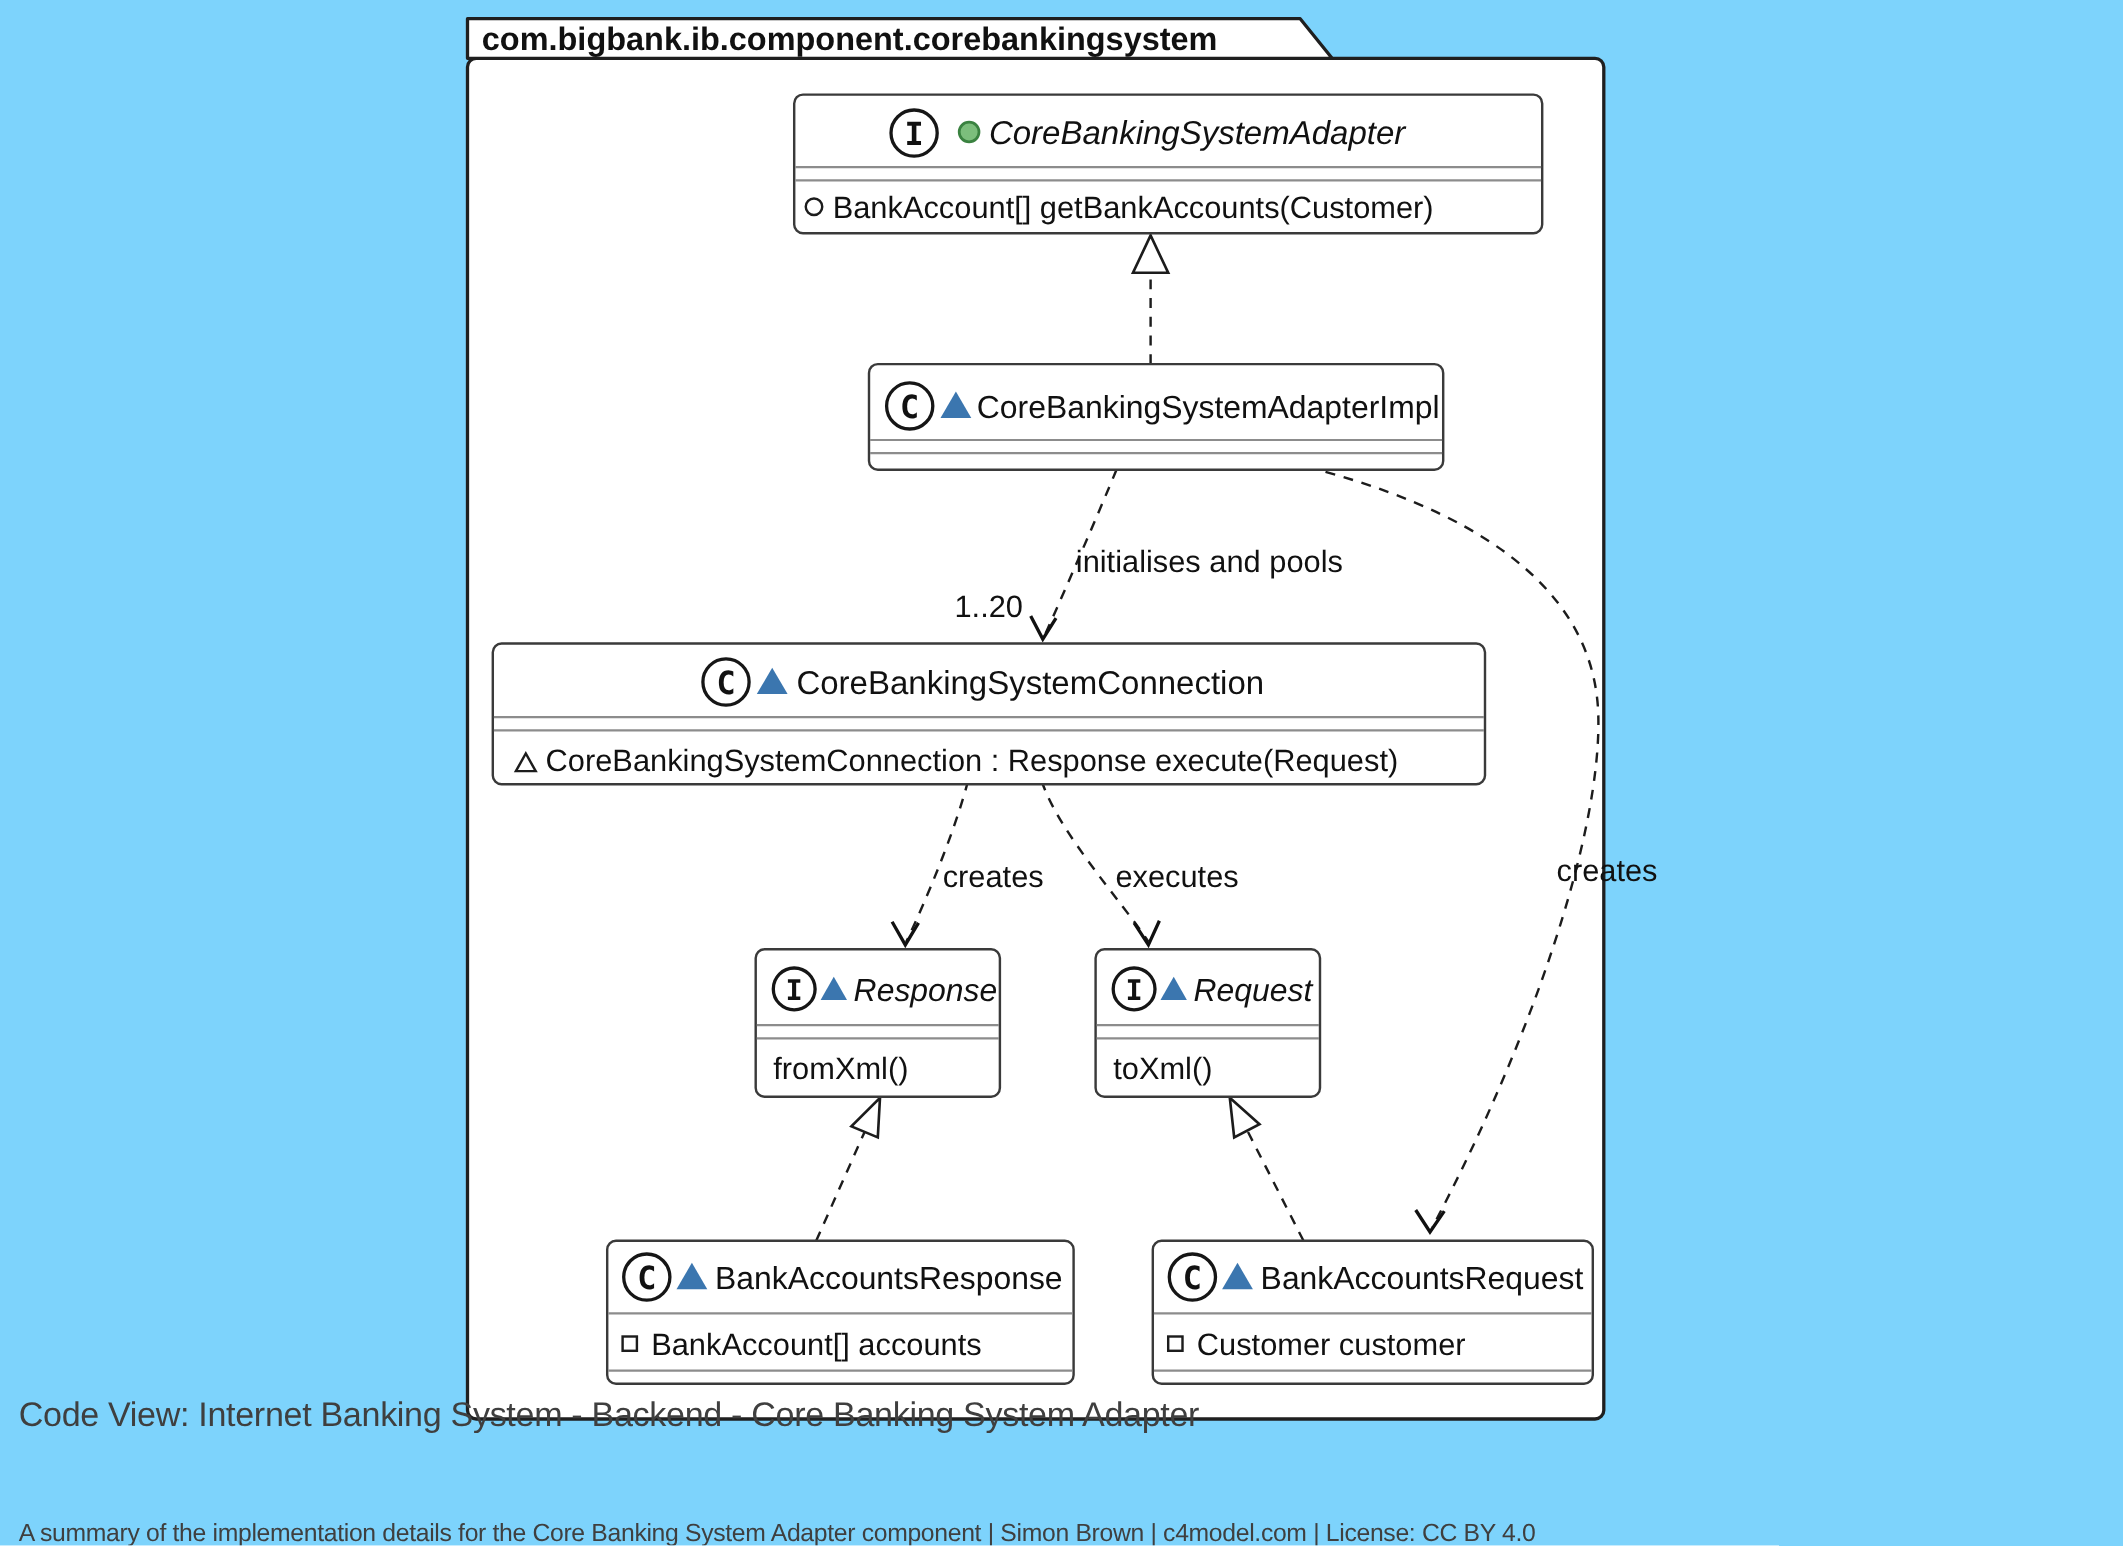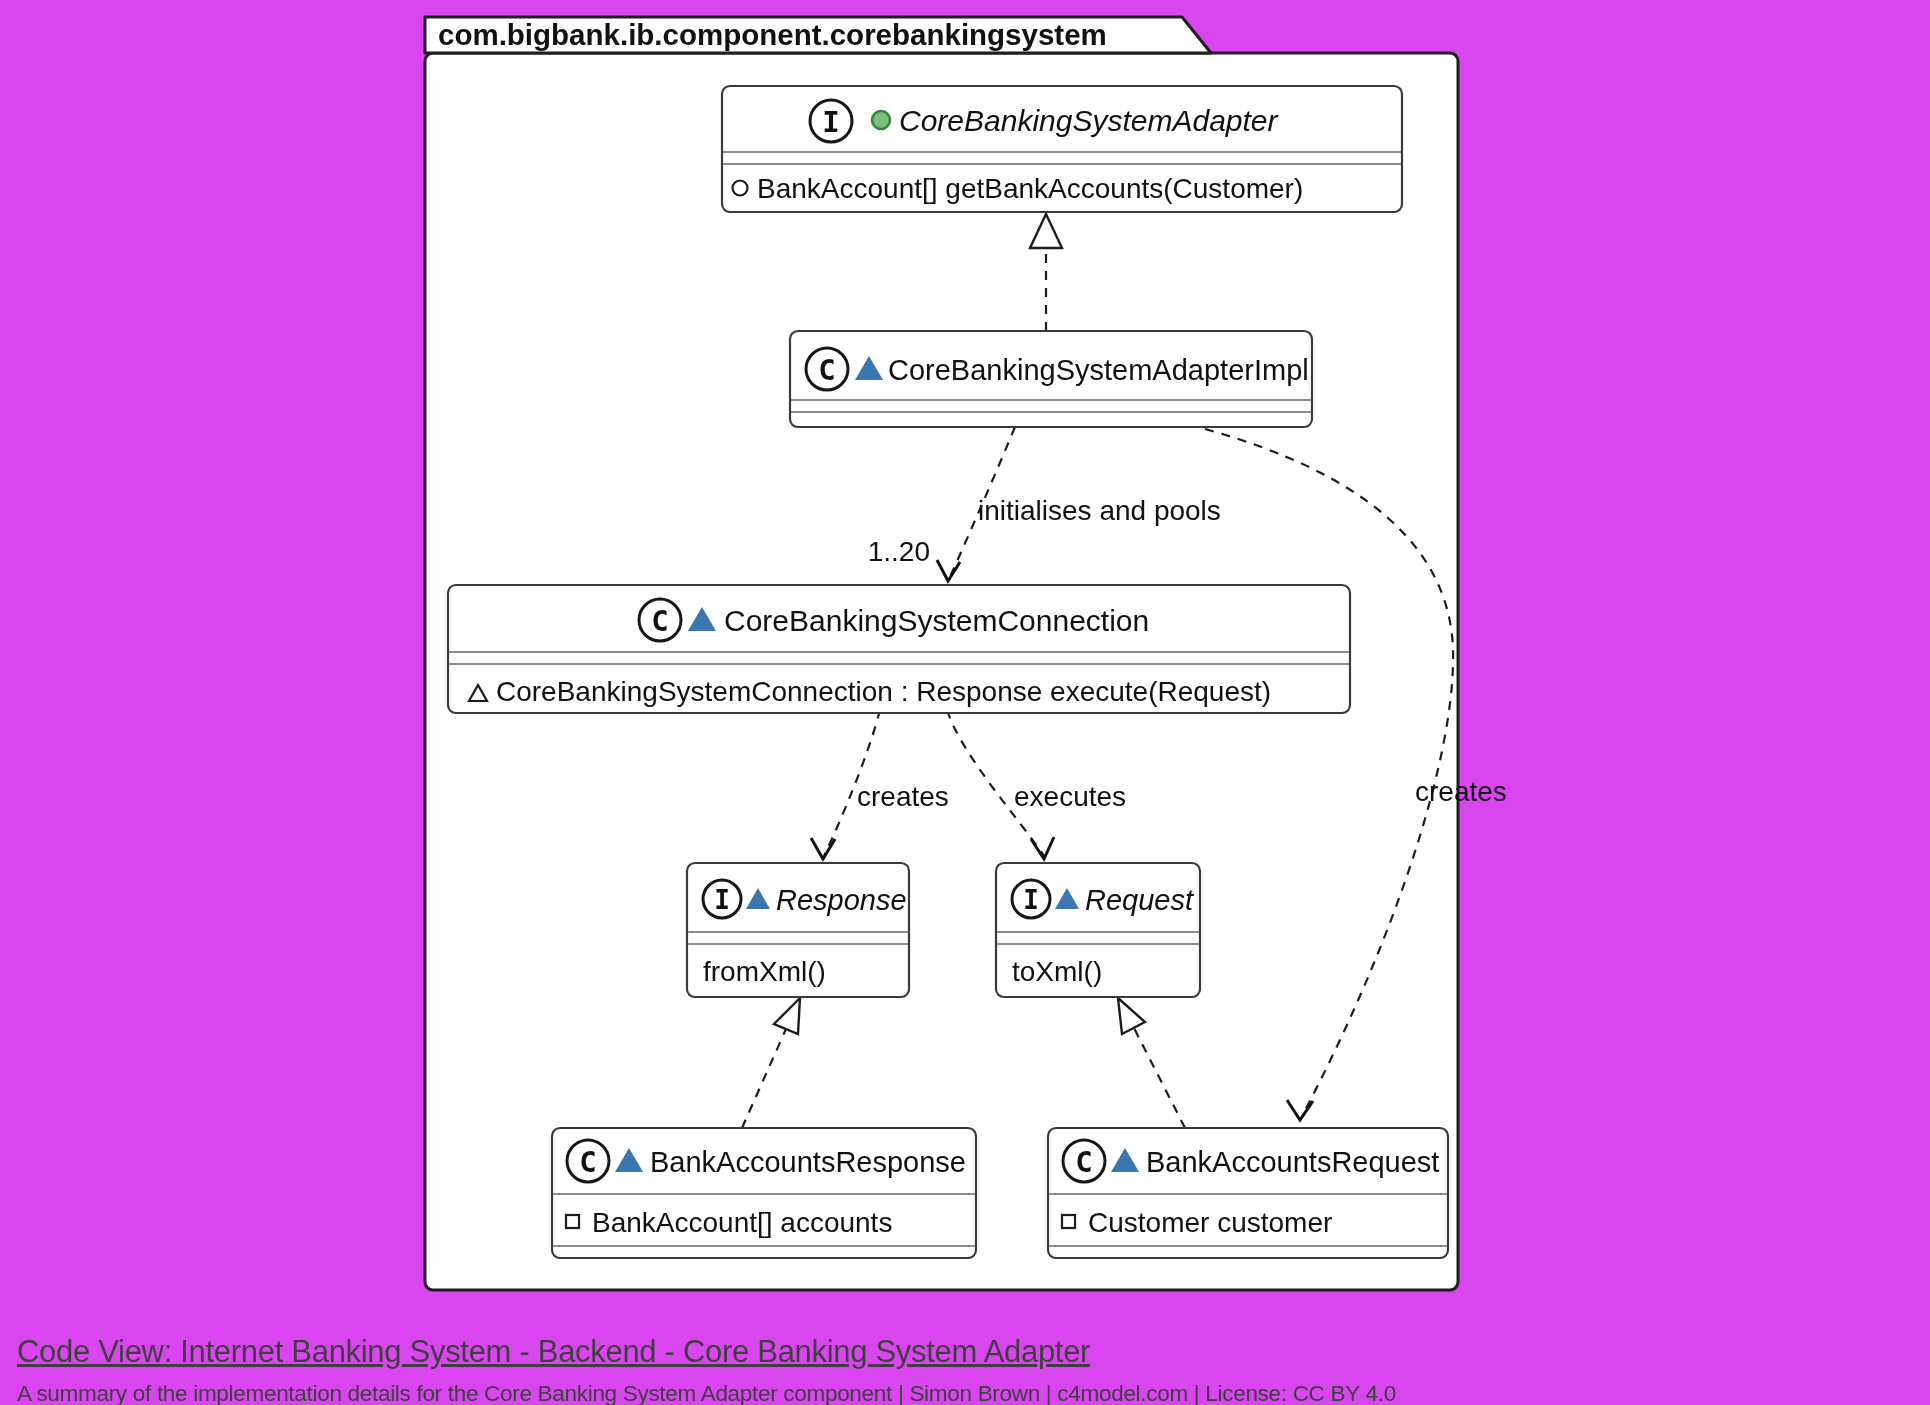--- a/index.html
+++ b/index.html
@@ -1,16 +1,16 @@
 <!DOCTYPE html>
 <html style="--accent-blue: #3b76af; --marker-green: #7cbe7c; --marker-green-border: #3a8240; --caption-text: #3f3f3f;"><head>
 <meta charset="utf-8">
 <style>
   html,body{margin:0;padding:0;background:#fff;}
-  .stage{position:relative;width:1930px;height:1405px;background:#d946ef;overflow:hidden;
+  .stage{position:relative;width:1930px;height:1405px;background:#7dd3fc;overflow:hidden;
          font-family:"Liberation Sans","DejaVu Sans",sans-serif;}
   svg text{font-family:"Liberation Sans","DejaVu Sans",sans-serif;fill:#111;}
   .pkg-title{font-size:29.5px;font-weight:bold;}
   .cname{font-size:29px;}
   .cname-lg{font-size:30px;}
   .iname{font-style:italic;}
   .member{font-size:28px;}
   .elabel{font-size:28px;}
   .iconletter{font-family:"DejaVu Sans Mono","Liberation Mono",monospace;font-weight:bold;
               font-size:29px;text-anchor:middle;}
@@ -18,22 +18,22 @@
   .pkgshape{fill:#fff;stroke:#1f1f1f;stroke-width:3;stroke-linejoin:round;}
   .box{fill:#fff;stroke:#3a3a3a;stroke-width:2.2;}
   .sep{stroke:#8c8c8c;stroke-width:2;fill:none;}
   .dash{fill:none;stroke:#1c1c1c;stroke-width:2.2;stroke-dasharray:9 8;}
   .tri-hollow{fill:#fff;stroke:#1c1c1c;stroke-width:2.4;stroke-linejoin:miter;}
   .vee{fill:none;stroke:#111;stroke-width:3;}
   .icircle{fill:#fff;stroke:#161616;stroke-width:3;}
   .bluetri{fill:var(--accent-blue,#3b76af);}
   .gdot{fill:var(--marker-green,#7cbe7c);stroke:var(--marker-green-border,#3a8240);stroke-width:2.5;}
   .vis{fill:#fff;stroke:#1c1c1c;stroke-width:2.2;}
-  .caption-title{position:absolute;left:17px;top:1334px;font-size:31px;color:var(--caption-text,#3f3f3f);
-                 letter-spacing:-0.3px;text-decoration:underline;}
+  .caption-title{position:absolute;left:17px;top:1268px;font-size:31px;color:var(--caption-text,#3f3f3f);
+                 letter-spacing:-0.3px;}
   .caption-sub{position:absolute;left:17px;top:1381px;font-size:22.5px;color:var(--caption-text,#3f3f3f);
                letter-spacing:-0.3px;}
 </style>
 </head>
 <body>
 
 <div class="stage">
 
 <svg width="1930" height="1405" viewBox="0 0 1930 1405">
 

